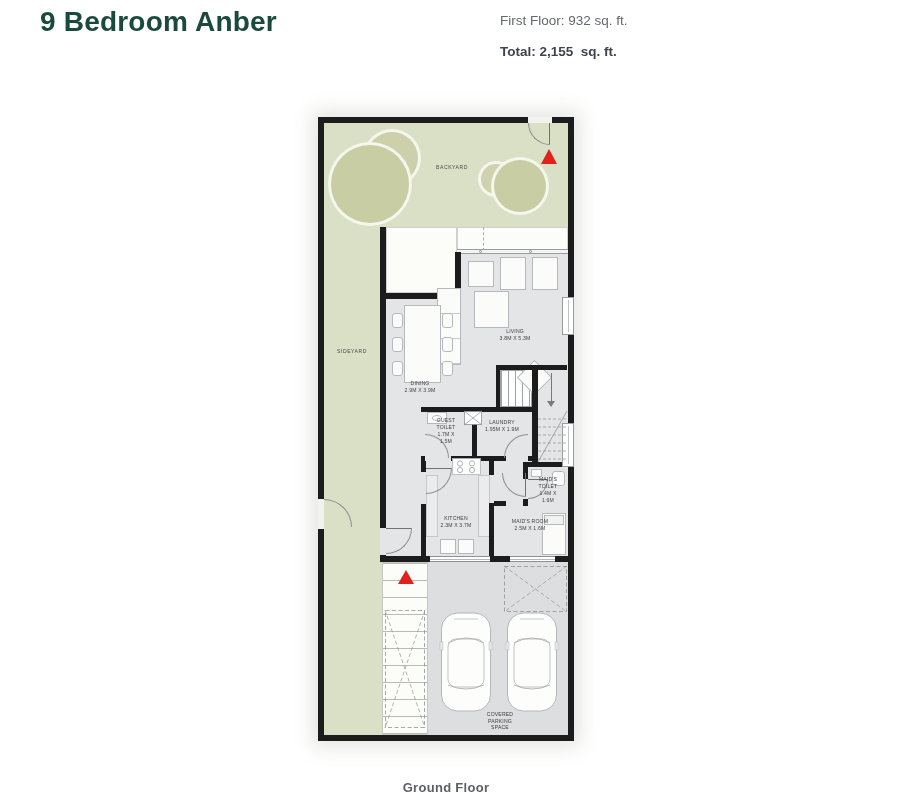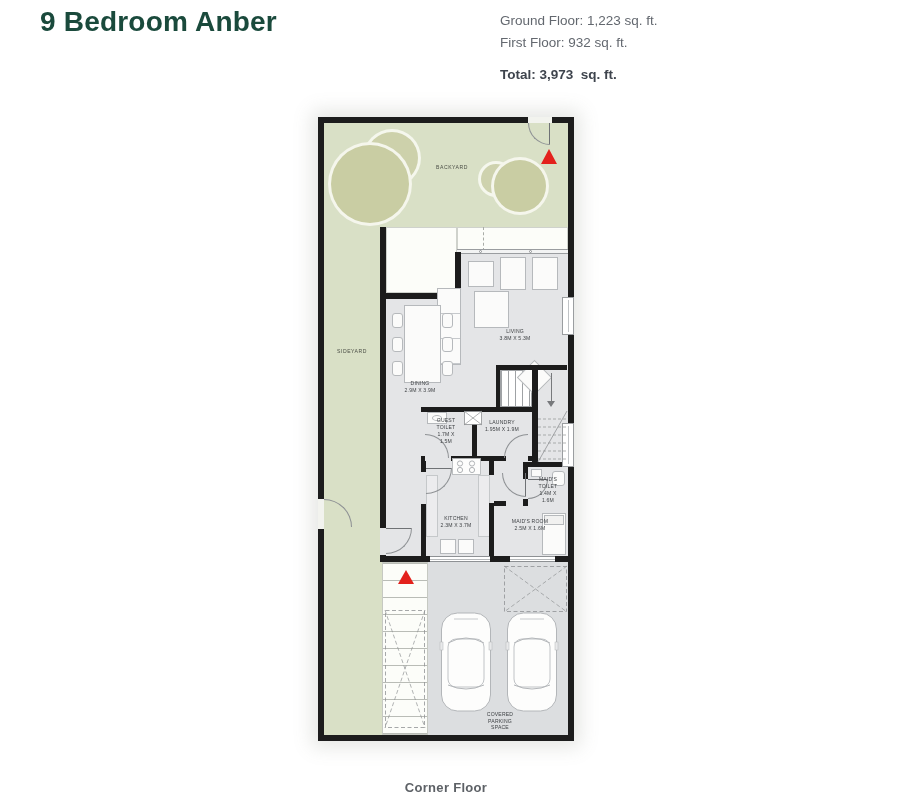--- a/index.html
+++ b/index.html
@@ -57,23 +57,22 @@
 </style>
 </head>
 <body>
 
 <div id="page">
 
   <div id="title">
     <div>9 Bedroom Anber</div>
   </div>
   <div id="stats">
-    <div>Ground Floor: 1,223 sq. ft.</div>
     <div>First Floor: 932 sq. ft.</div>
-    <div class="total">Total: 3,973  sq. ft.</div>
+    <div class="total">Total: 2,155  sq. ft.</div>
   </div>
 
   <div id="plan">
 
     <div class="tree" style="left:39px;top:6px;width:58px;height:58px;background:#cdd1ab;"></div>
     <div class="tree" style="left:4px;top:19px;width:84px;height:84px;"></div>
     <div class="tree" style="left:154px;top:38px;width:36px;height:36px;background:#ced2ae;"></div>
     <div class="tree" style="left:167px;top:34px;width:58px;height:58px;"></div>
     <div class="arealabel" style="left:128px;top:44px;">BACKYARD</div>
     <div class="tri" style="left:217px;top:26px;"></div>
@@ -246,14 +245,14 @@
       <path d="M8 76 Q26 84 44 76" fill="none" stroke="#b3b6b9"></path>
       <line x1="14" y1="10" x2="38" y2="10" stroke="#c6c9cc"></line>
       <rect x="0" y="33" width="3" height="8" fill="#e8e9ea" stroke="#b3b6b9" stroke-width="0.5"></rect>
       <rect x="49" y="33" width="3" height="8" fill="#e8e9ea" stroke="#b3b6b9" stroke-width="0.5"></rect>
     </svg>
     <div class="rlabel wraplabel" style="left:176px;top:598px;width:50px;">
       <span>COVERED PARKING SPACE</span>
     </div>
   </div>
 
-  <div id="caption">Corner Floor</div>
+  <div id="caption">Ground Floor</div>
 </div>
 
 </body></html>

